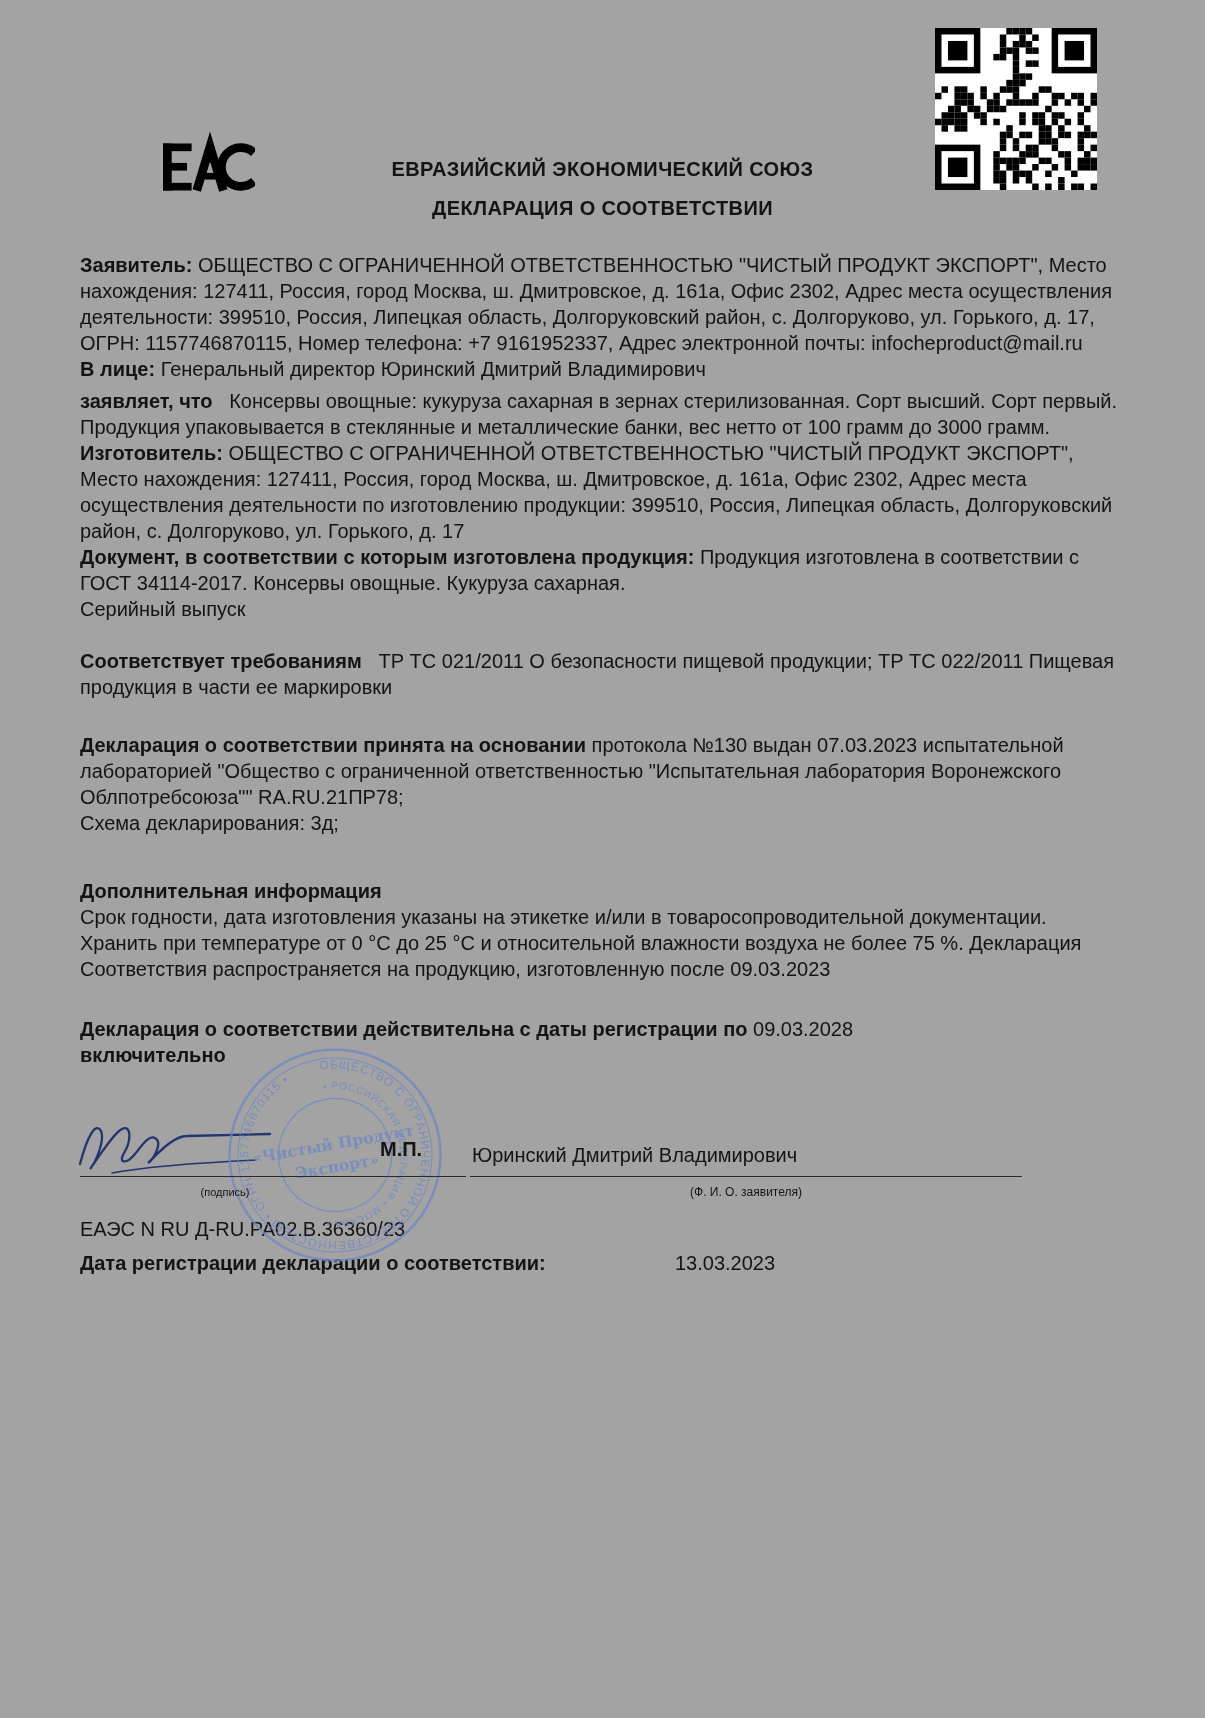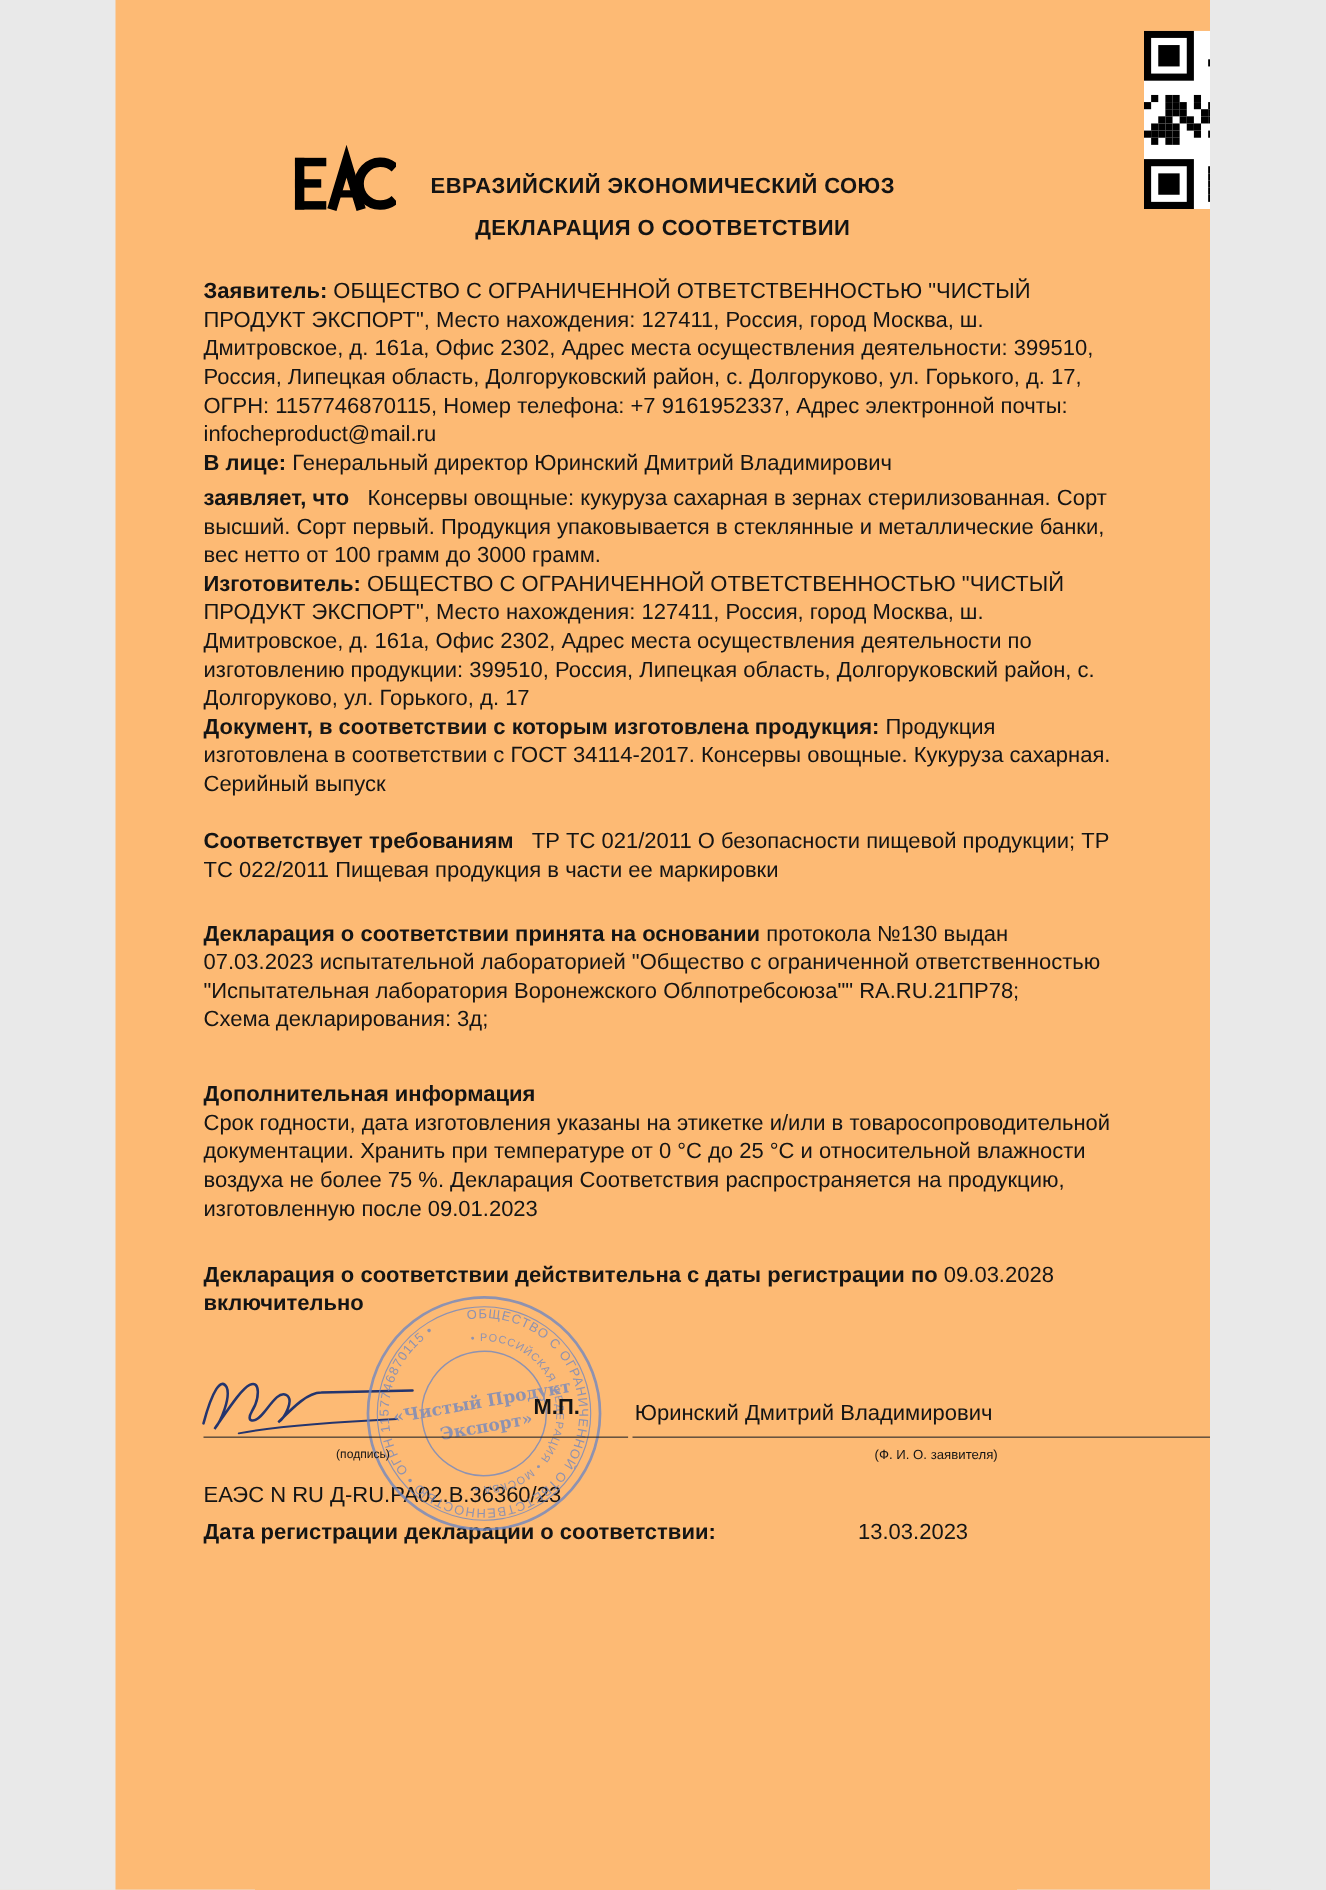--- a/index.html
+++ b/index.html
@@ -1,17 +1,17 @@
 <!DOCTYPE html>
 <html><head>
 <meta charset="utf-8">
 <style>
   html,body{margin:0;padding:0;background:#e9e9e9;}
   .page{
-    width:995px;height:1718px;margin:0 auto;background:#fdba74;position:relative;
+    width:1205px;height:1718px;margin:0 auto;background:#a3a3a3;position:relative;
     font-family:"Liberation Sans",sans-serif;font-size:20px;line-height:26px;color:#141414;
     overflow:hidden;
   }
   .content{margin:0 85px 0 80px;position:relative;}
   
   .header{position:relative;height:252px;}
   .titles{text-align:center;padding-top:156px;font-weight:bold;font-size:20px;letter-spacing:.4px;}
   .title2{margin-top:13px;}
   .eac-logo{position:absolute;left:163px;top:120px;width:92px;height:94px;}
   .qr{position:absolute;left:935px;top:28px;width:162px;height:162px;}
@@ -274,21 +274,21 @@
     <p><b>Соответствует требованиям</b>&nbsp;&nbsp; <span>ТР ТС 021/2011 О безопасности пищевой продукции; ТР ТС 022/2011 Пищевая продукция в части ее маркировки</span></p>
 
     <div class="gap-2"></div>
 
     <p><b>Декларация о соответствии принята на основании</b> <span>протокола №130 выдан 07.03.2023 испытательной лабораторией "Общество с ограниченной ответственностью "Испытательная лаборатория Воронежского Облпотребсоюза"" RA.RU.21ПР78;</span></p>
     <p>Схема декларирования: 3д;</p>
 
     <div class="gap-3"></div>
 
     <p><b>Дополнительная информация</b></p>
-    <p>Срок годности, дата изготовления указаны на этикетке и/или в товаросопроводительной документации. Хранить при температуре от 0 °С до 25 °С и относительной влажности воздуха не более 75 %. Декларация Соответствия распространяется на продукцию, изготовленную после 09.01.2023</p>
+    <p>Срок годности, дата изготовления указаны на этикетке и/или в товаросопроводительной документации. Хранить при температуре от 0 °С до 25 °С и относительной влажности воздуха не более 75 %. Декларация Соответствия распространяется на продукцию, изготовленную после 09.03.2023</p>
 
     <div class="gap-4"></div>
 
     <p><b>Декларация о соответствии действительна с даты регистрации по</b> <span>09.03.2028</span><br><b>включительно</b></p>
 
     <div class="sig-area">
 
       <svg class="signature-svg" viewBox="0 0 200 80" aria-hidden="true">
         <path d="M6 58 C 14 28 22 16 27 25 C 31 34 22 56 16 63 C 28 46 40 27 48 23 C 58 18 57 36 50 47 C 44 57 52 59 61 48 C 69 38 75 29 81 32 C 89 36 80 53 74 57 C 86 45 100 30 113 30 L 196 28" fill="none" stroke="#24356e" stroke-width="2.3" stroke-linecap="round"></path>
         <path d="M38 67 C 70 61 120 57 182 54" fill="none" stroke="#24356e" stroke-width="1.7" stroke-linecap="round"></path>

